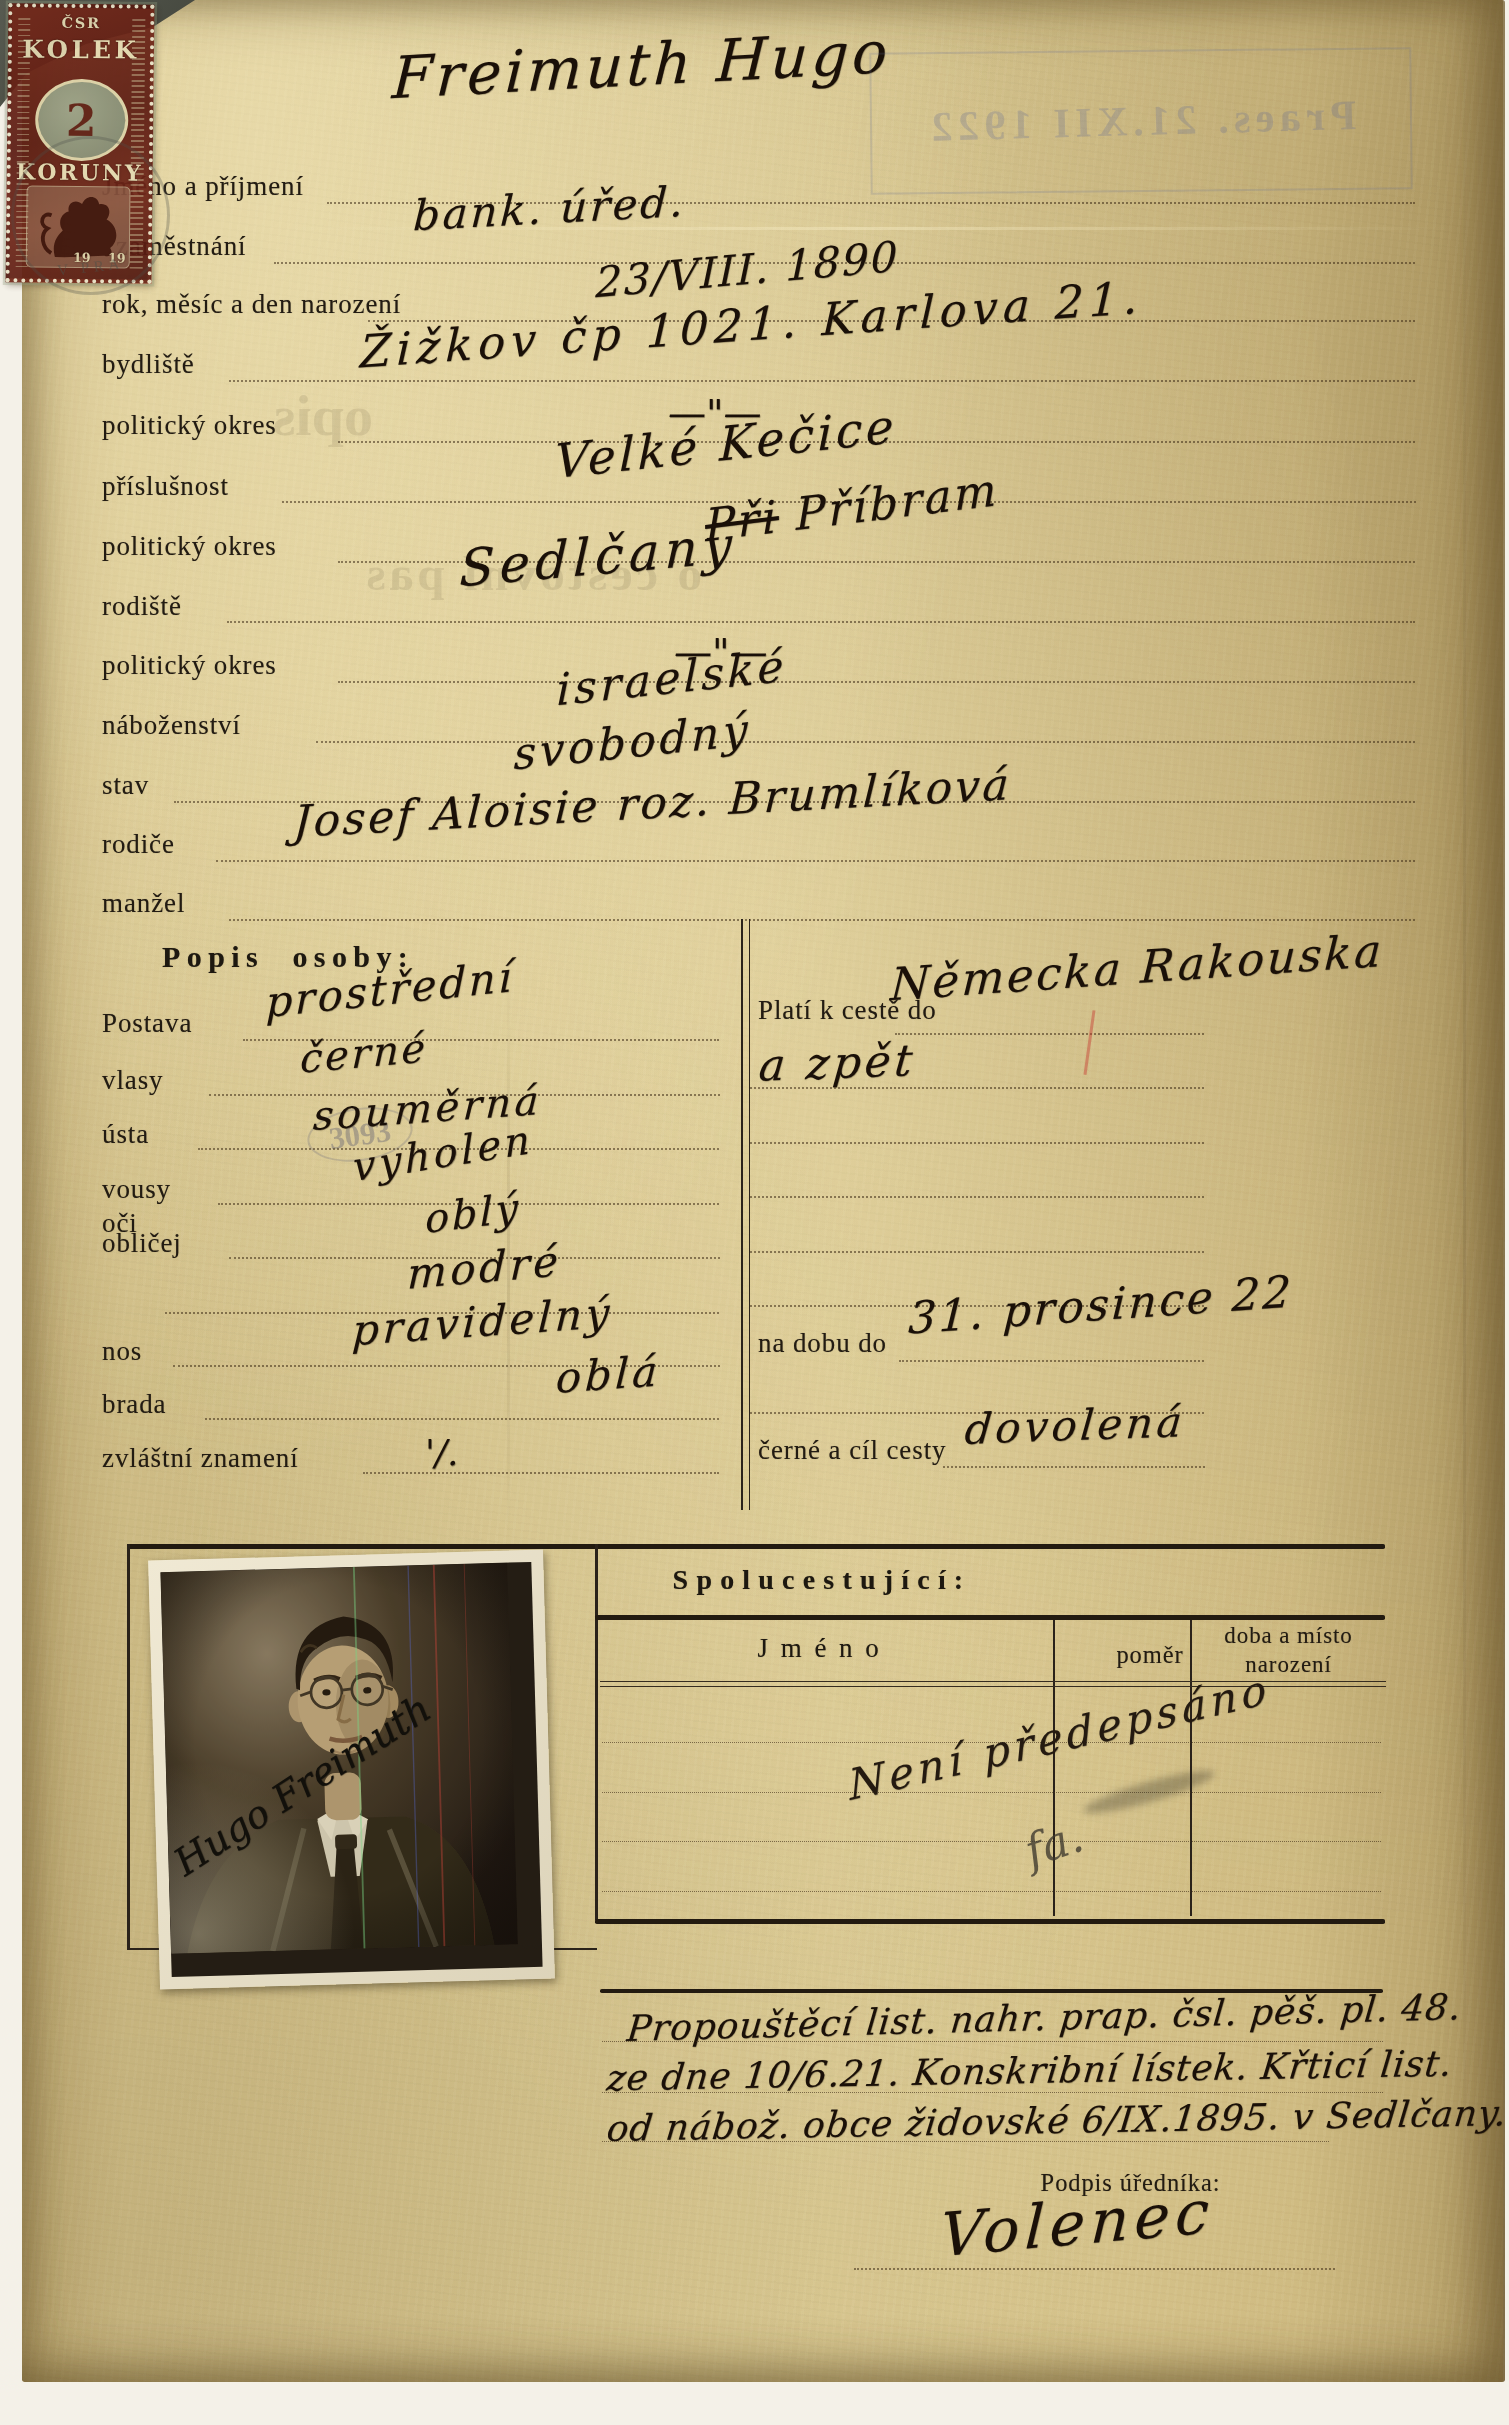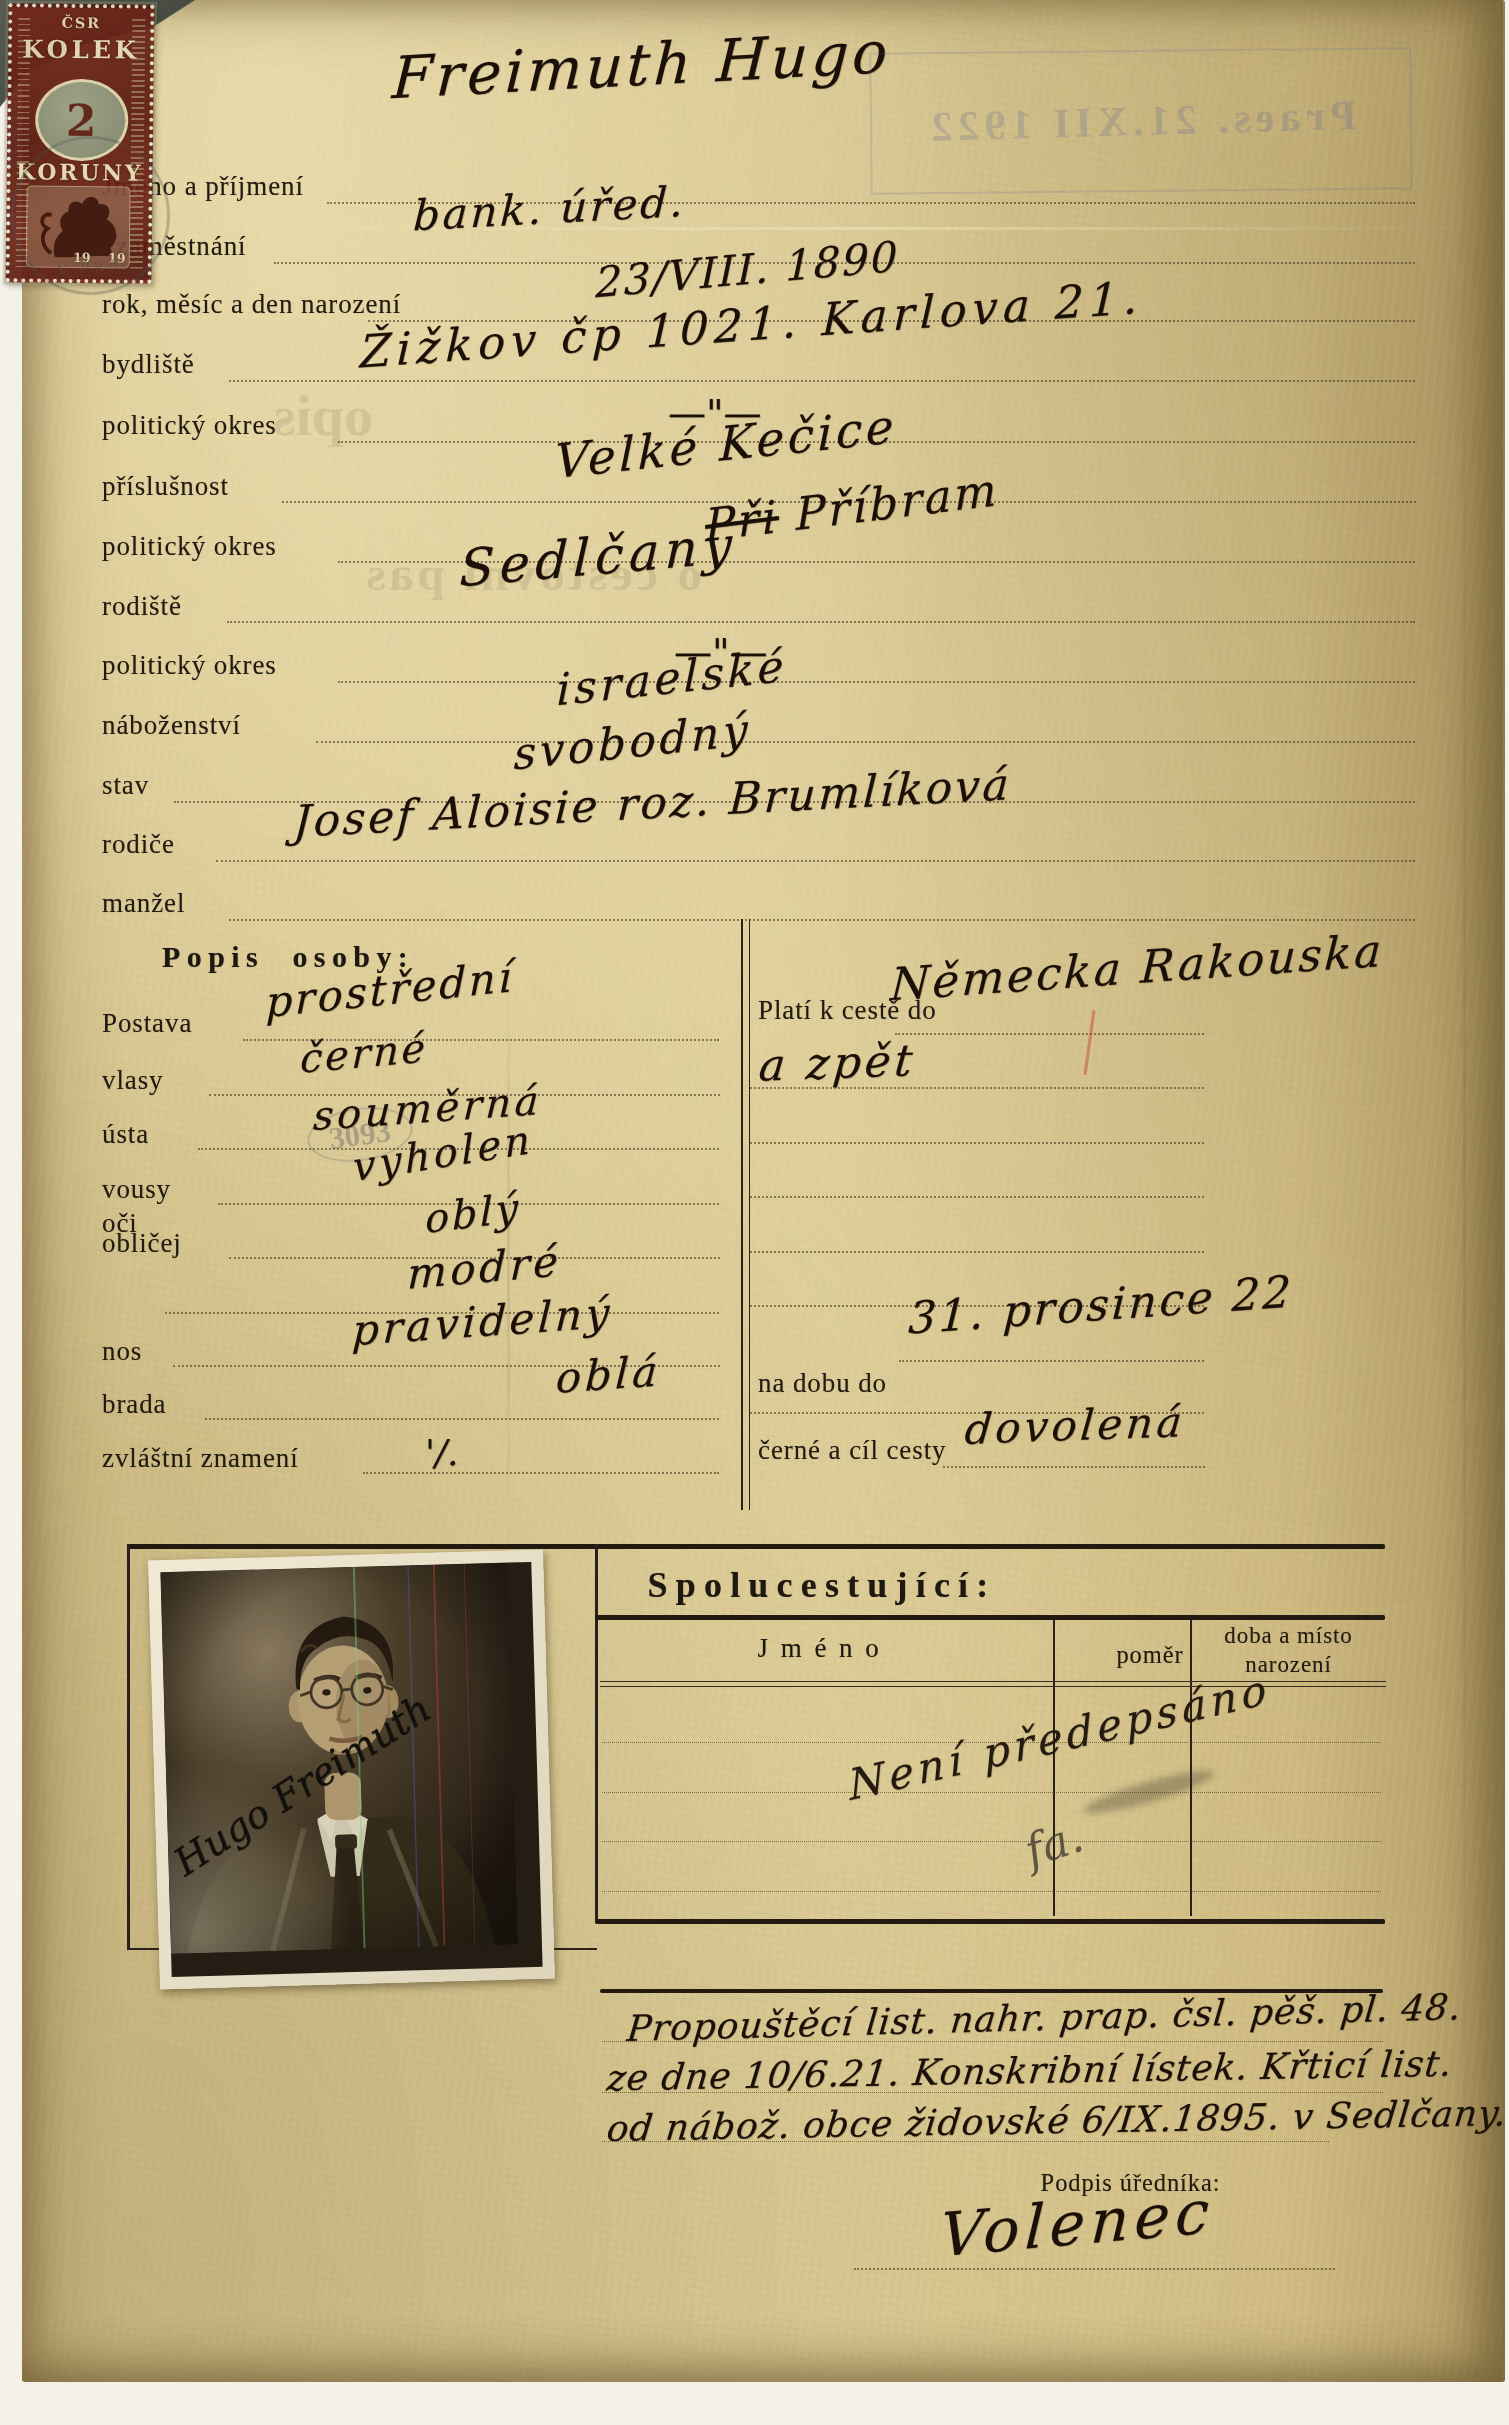--- a/index.html
+++ b/index.html
@@ -189,21 +189,21 @@
   <div class="abs lbl" style="left:758px;top:995px;">Platí k cestě do</div>
   <div class="abs hand" style="left:890px;top:941px;font-size:45px;transform:rotate(-4deg) skewX(-7deg);letter-spacing:2.7px;">Německa Rakouska</div>
   <div class="abs dots" style="left:895px;top:1033px;width:309px;"></div>
   <div class="abs" style="left:1088px;top:1010px;width:2.7px;height:65px;background:rgba(200,60,50,.45);transform:rotate(8deg);"></div>
   <div class="abs hand" style="left:759px;top:1037px;font-size:44px;transform:rotate(-2deg) skewX(-7deg);letter-spacing:3.6px;">a zpět</div>
   <div class="abs dots" style="left:750px;top:1087px;width:454px;"></div>
   <div class="abs dots" style="left:750px;top:1142px;width:454px;"></div>
   <div class="abs dots" style="left:750px;top:1196px;width:454px;"></div>
   <div class="abs dots" style="left:750px;top:1251px;width:454px;"></div>
   <div class="abs dots" style="left:750px;top:1305px;width:454px;"></div>
-  <div class="abs lbl" style="left:758px;top:1328px;margin-top:40px;">na dobu do</div>
+  <div class="abs lbl" style="left:758px;top:1328px;">na dobu do</div>
   <div class="abs hand" style="left:908px;top:1279px;font-size:44px;transform:rotate(-4deg) skewX(-7deg);letter-spacing:2.7px;">31. prosince 22</div>
   <div class="abs dots" style="left:899px;top:1360px;width:305px;"></div>
   <div class="abs dots" style="left:750px;top:1412px;width:454px;"></div>
   <div class="abs lbl" style="left:758px;top:1435px;">černé a cíl cesty</div>
   <div class="abs hand" style="left:965px;top:1401px;font-size:42px;transform:rotate(-2deg) skewX(-7deg);letter-spacing:3.6px;">dovolená</div>
   <div class="abs dots" style="left:943px;top:1466px;width:262px;"></div>
 
   <div class="abs rule" style="left:127px;top:1544px;width:1258px;height:4.5px;"></div>
 
   <div class="abs vline" style="left:127px;top:1544px;width:2.7px;height:405px;"></div>
@@ -269,21 +269,21 @@
 
         <rect x="212" width="2" height="420" fill="rgba(120,210,130,.45)"></rect>
         <rect x="300" width="2" height="420" fill="rgba(210,70,60,.40)"></rect>
         <rect x="272" width="1.5" height="420" fill="rgba(90,110,220,.35)"></rect>
         <rect x="334" width="1" height="420" fill="rgba(210,70,60,.30)"></rect>
       </svg>
     </div>
   </div>
   <div id="photo-sig" class="abs hand">Hugo Freimuth</div>
 
-  <div class="abs head" style="left:595px;top:1564px;width:454px;text-align:center;font-size:36px;letter-spacing:8.2px;">Spolucestující:</div>
+  <div class="abs head" style="left:595px;top:1564px;width:454px;text-align:center;font-size:28px;letter-spacing:8.2px;">Spolucestující:</div>
   <div class="abs rule" style="left:595px;top:1615px;width:790px;height:4.5px;"></div>
   <div class="abs vline" style="left:1053px;top:1620px;width:1.8px;height:296px;"></div>
   <div class="abs vline" style="left:1190px;top:1620px;width:1.8px;height:296px;"></div>
   <div class="abs head" style="left:600px;top:1633px;width:449px;text-align:center;font-size:27px;letter-spacing:12.7px;font-weight:normal;">Jméno</div>
   <div class="abs lbl" style="left:1055px;top:1641px;width:134px;text-align:center;font-size:24.5px;margin-left:28px;">poměr</div>
   <div class="abs lbl" style="left:1192px;top:1623px;width:193px;text-align:center;font-size:23px;">doba a místo</div>
   <div class="abs lbl" style="left:1192px;top:1652px;width:193px;text-align:center;font-size:23px;">narození</div>
   <div class="abs dbl" style="left:600px;top:1681px;width:786px;"></div>
   <div class="abs dots2" style="left:602px;top:1742px;width:779px;"></div>
   <div class="abs dots2" style="left:602px;top:1792px;width:779px;"></div>

